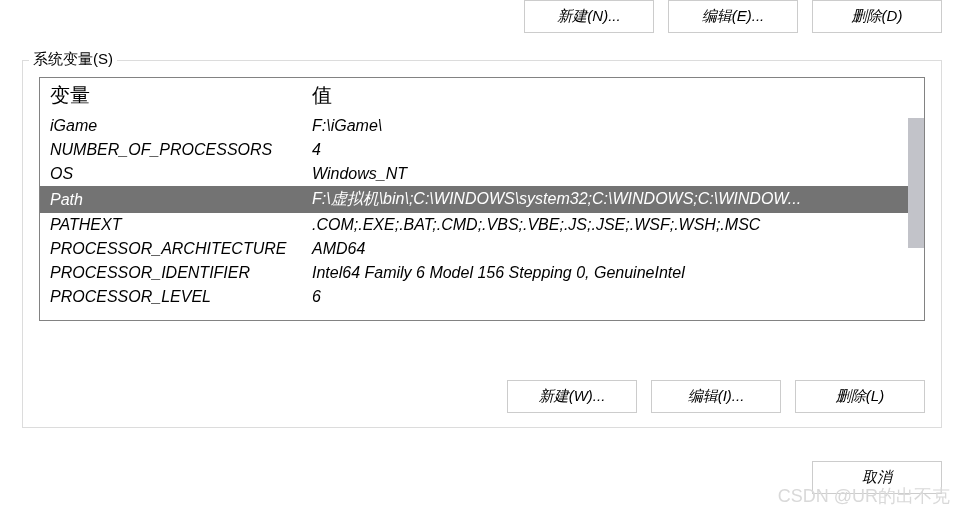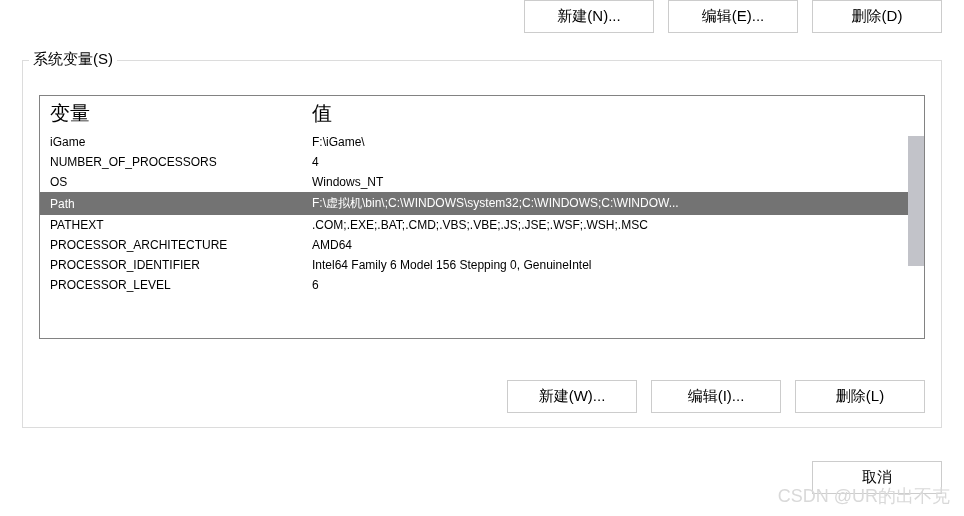--- a/index.html
+++ b/index.html
@@ -25,29 +25,29 @@
   }
   .btn {
     background: #ffffff;
     border: 1px solid #cccccc;
     padding: 6px 0;
     min-width: 130px;
     text-align: center;
     font-size: 15px;
     cursor: pointer;
     font-family: inherit;
+    font-style: italic;
   }
   .btn.primary { border: 2px solid #0078d7; }
   .groupbox {
     position: absolute;
     left: 22px;
     right: 22px;
     top: 60px;
     border: 1px solid #dcdcdc;
-    padding-top: 18px;
     height: 368px;
   }
   .groupbox-label {
     position: absolute;
     top: -11px;
     left: 6px;
     background: #ffffff;
     padding: 0 4px;
     font-size: 15px;
   }
@@ -68,21 +68,21 @@
     padding: 3px 10px;
     font-weight: normal;
     white-space: nowrap;
     overflow: hidden;
     text-overflow: ellipsis;
   }
   .listview th {
     font-size: 20px;
     padding: 4px 10px 5px 10px;
   }
-  .listview td { font-size: 12px; }
+  .listview td { font-size: 16px; font-style: italic; }
   .col-name { width: 262px; }
   .col-val { width: auto; }
   tr.selected td { background: #737373; color: #ffffff; }
   .scrollbar {
     position: absolute;
     right: -1px;
     top: 40px;
     width: 17px;
     height: 130px;
     background: #c2c3c9;

